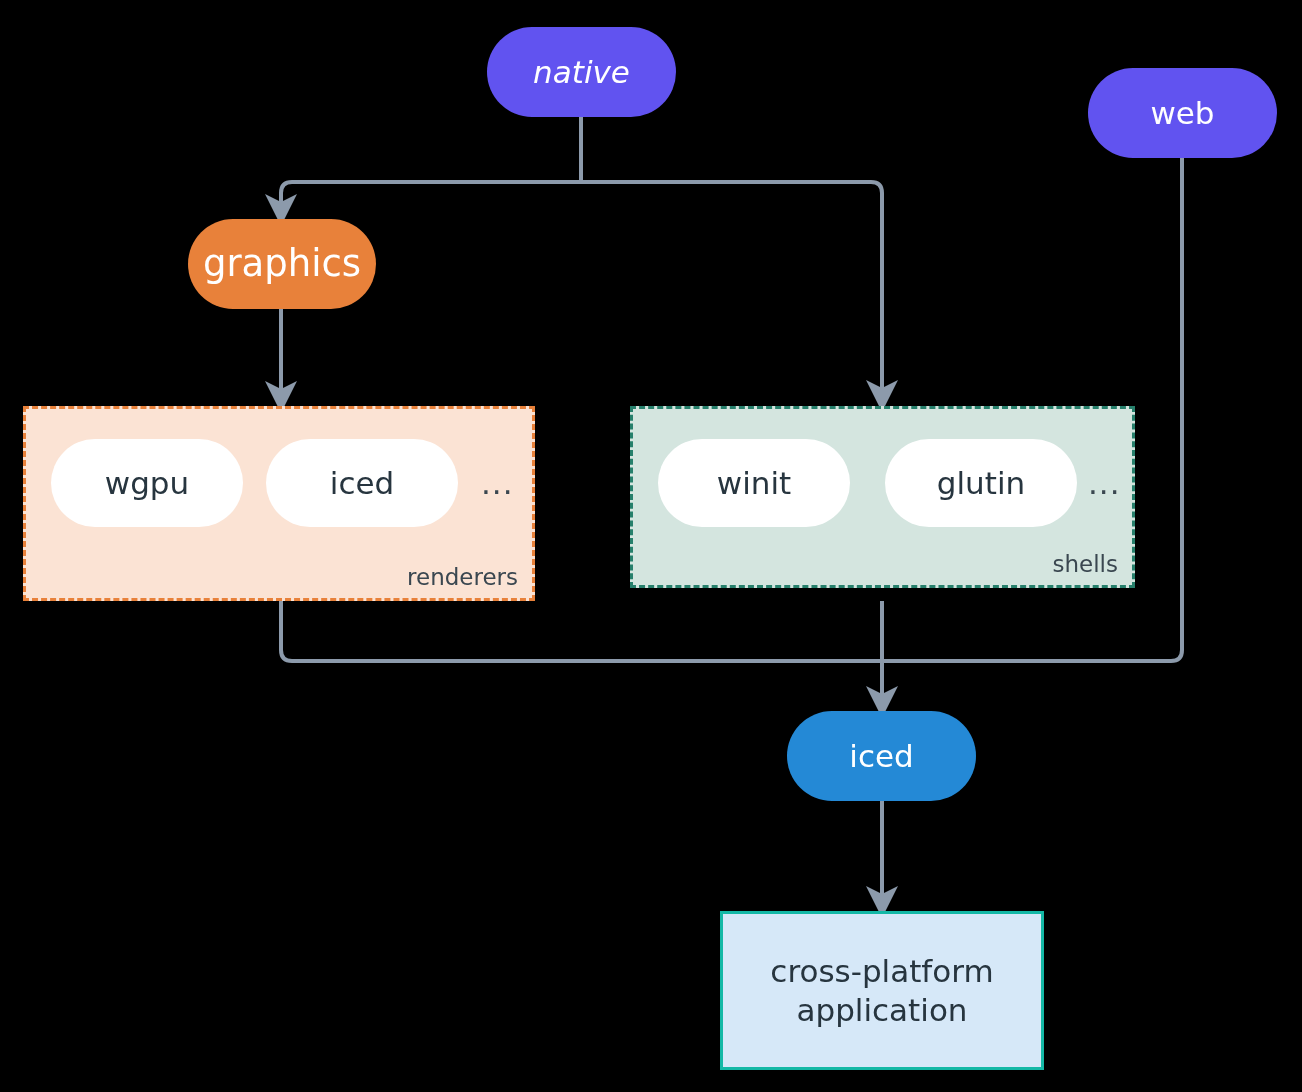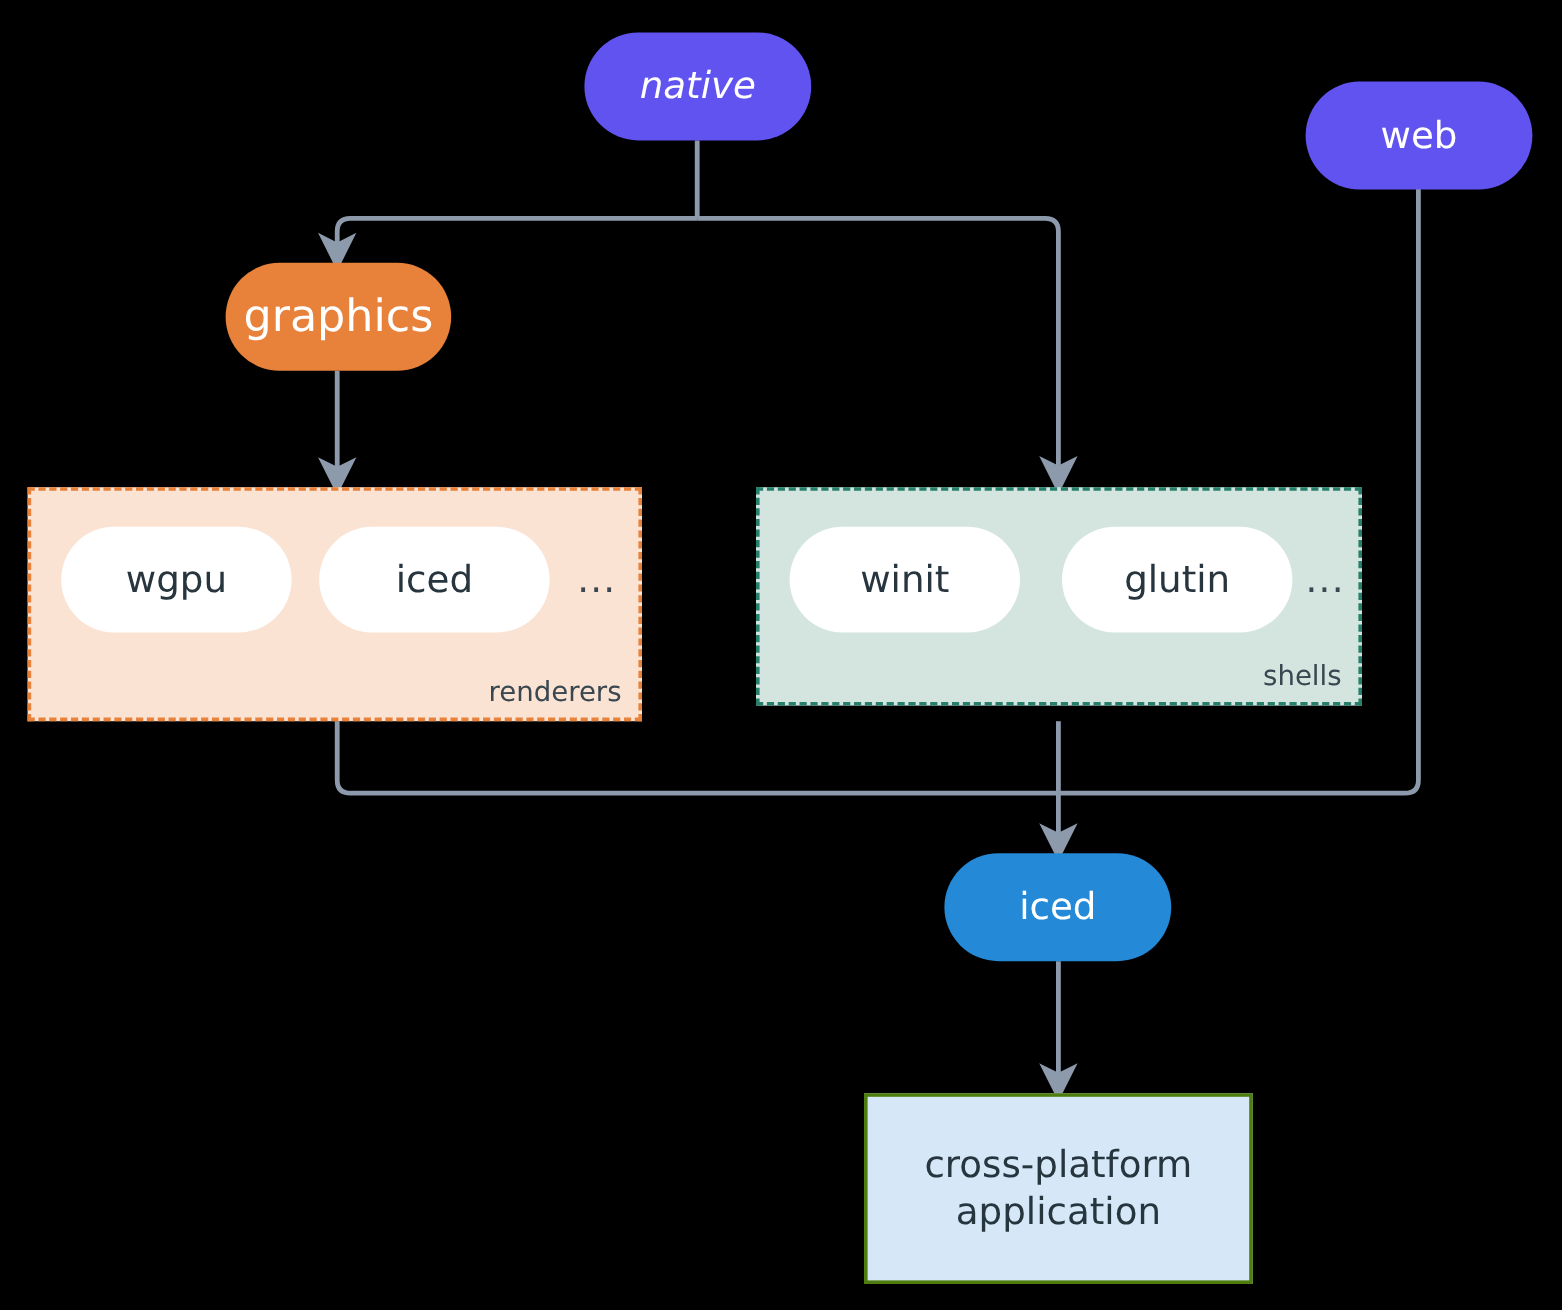--- a/index.html
+++ b/index.html
@@ -58,21 +58,21 @@
     left: 787px; top: 711px; width: 189px; height: 90px;
     background: #2489D6;
     color: #ffffff;
     font-size: 31px;
   }
 
   
   #node-app {
     left: 720px; top: 911px; width: 324px; height: 159px;
     background: #D6E8F8;
-    border: 3px solid #4d7c0f;
+    border: 3px solid #14b8a6;
     color: #27353F;
     font-size: 31px;
     flex-direction: column;
   }
   #node-app .line2 { margin-top: 0; }
 
   
   .group {
     position: absolute;
     box-sizing: border-box;

